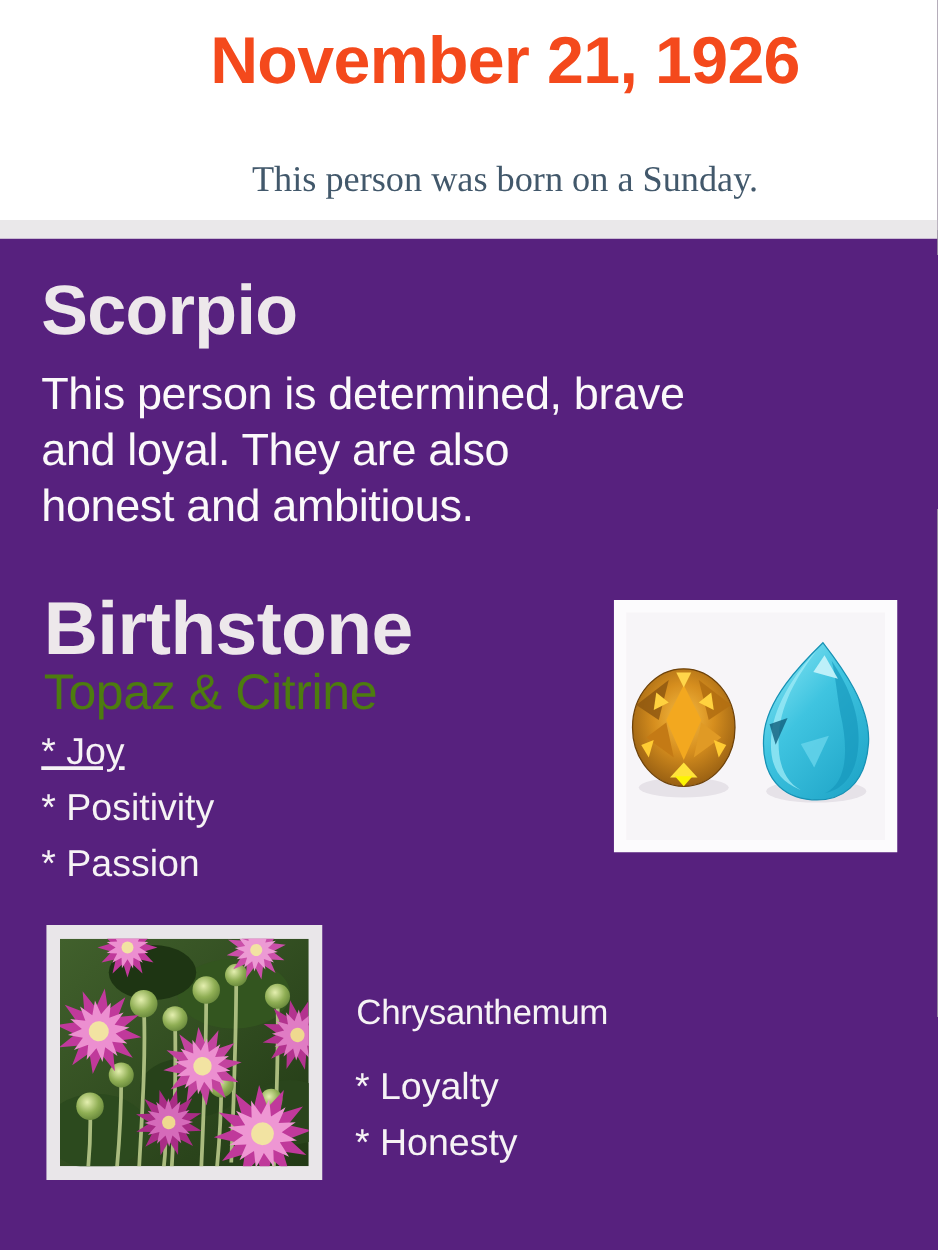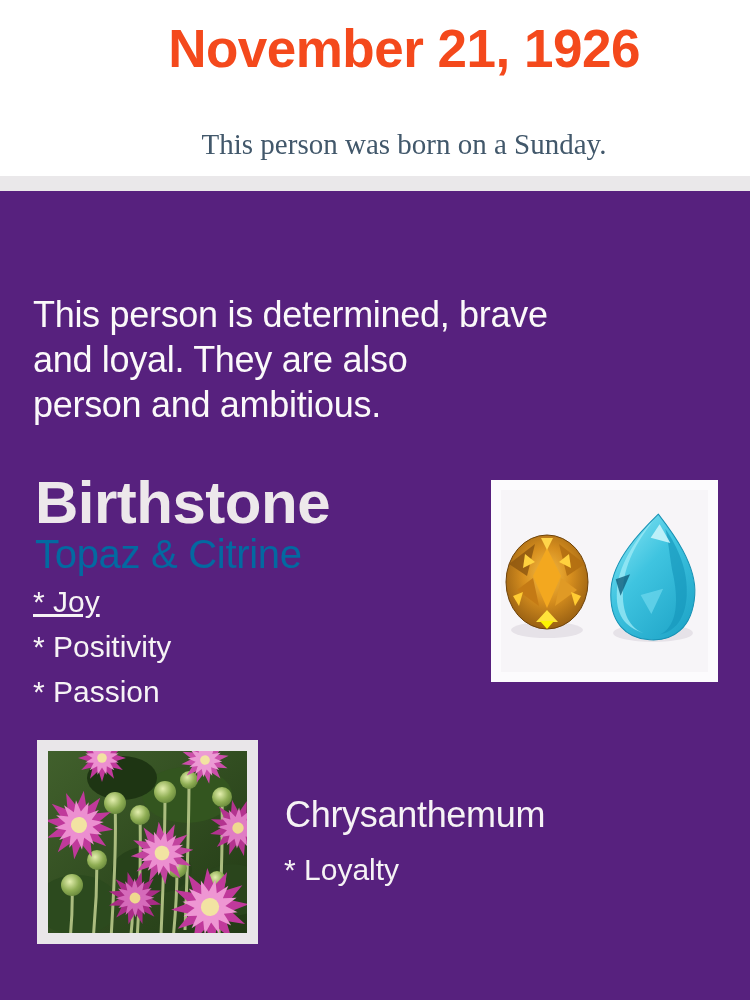--- a/index.html
+++ b/index.html
@@ -33,55 +33,56 @@
   .zodiac-desc {
     position:absolute; left:33px; top:292px;
     font-size:36px; line-height:45px; color:#FBF9FA; letter-spacing:-0.3px;
   }
   .bs-heading {
     position:absolute; left:35px; top:468px;
     font-size:60px; font-weight:bold; color:#EDE8EB; letter-spacing:-0.5px;
   }
   .bs-names {
     position:absolute; left:35px; top:532px;
-    font-size:40px; color:#0369a1; letter-spacing:-0.3px;
+    font-size:40px; color:#4d7c0f; letter-spacing:-0.3px;
   }
   .bs-trait { position:absolute; left:33px; font-size:30px; color:#F6F3F5; }
   .bs-trait.t0 { top:585px;text-decoration:underline; } .bs-trait.t1 { top:630px; } .bs-trait.t2 { top:675px; }
   .gem-figure { position:absolute; left:491px; top:480px; width:227px; height:202px; }
   .flower-figure { position:absolute; left:37px; top:740px; width:221px; height:204px; }
   .bf-heading {
     position:absolute; left:290px; top:729px;
     font-size:56px; font-weight:bold; color:#EDE8EB; letter-spacing:-0.5px;
   }
   .bf-name {
     position:absolute; left:285px; top:794px;
-    font-size:36px; color:#F6F3F5; letter-spacing:-0.3px;
+    font-size:28px; color:#F6F3F5; letter-spacing:-0.3px;
   }
   .bf-trait { position:absolute; left:284px; font-size:30px; color:#F6F3F5; }
   .bf-trait.t0 { top:853px; } .bf-trait.t1 { top:898px; }
   svg { display:block; }
 </style>
 </head>
 <body>
 
 <div class="card">
 
   <div class="header">
     <div class="date-title">November 21, 1926</div>
     <div class="weekday-line">This person was born on a Sunday.</div>
   </div>
   <div class="divider"></div>
 
   <div class="body-purple"></div>
 
+  <div class="zodiac-sign">Scorpio</div>
   <div class="zodiac-desc">
     <div>This person is determined, brave</div>
     <div>and loyal. They are also</div>
-    <div>person and ambitious.</div>
+    <div>honest and ambitious.</div>
   </div>
 
   <div class="bs-heading">Birthstone</div>
   <div class="bs-names">Topaz &amp; Citrine</div>
   <div class="bs-trait t0">* Joy</div>
   <div class="bs-trait t1">* Positivity</div>
   <div class="bs-trait t2">* Passion</div>
 
   <div class="gem-figure">
     <svg width="227" height="202" viewBox="0 0 227 202">
@@ -214,14 +215,15 @@
           <use href="#petals" fill="#C0399B"></use>
             <use href="#petals" fill="#EE96D3" transform="scale(0.72) rotate(15)"></use>
             <circle r="7" fill="#F2E3A2"></circle>
         </g>
       </g>
     </svg>
   </div>
 
   <div class="bf-name">Chrysanthemum</div>
   <div class="bf-trait t0">* Loyalty</div>
+  <div class="bf-trait t1">* Honesty</div>
 
 </div>
 
 </body></html>

